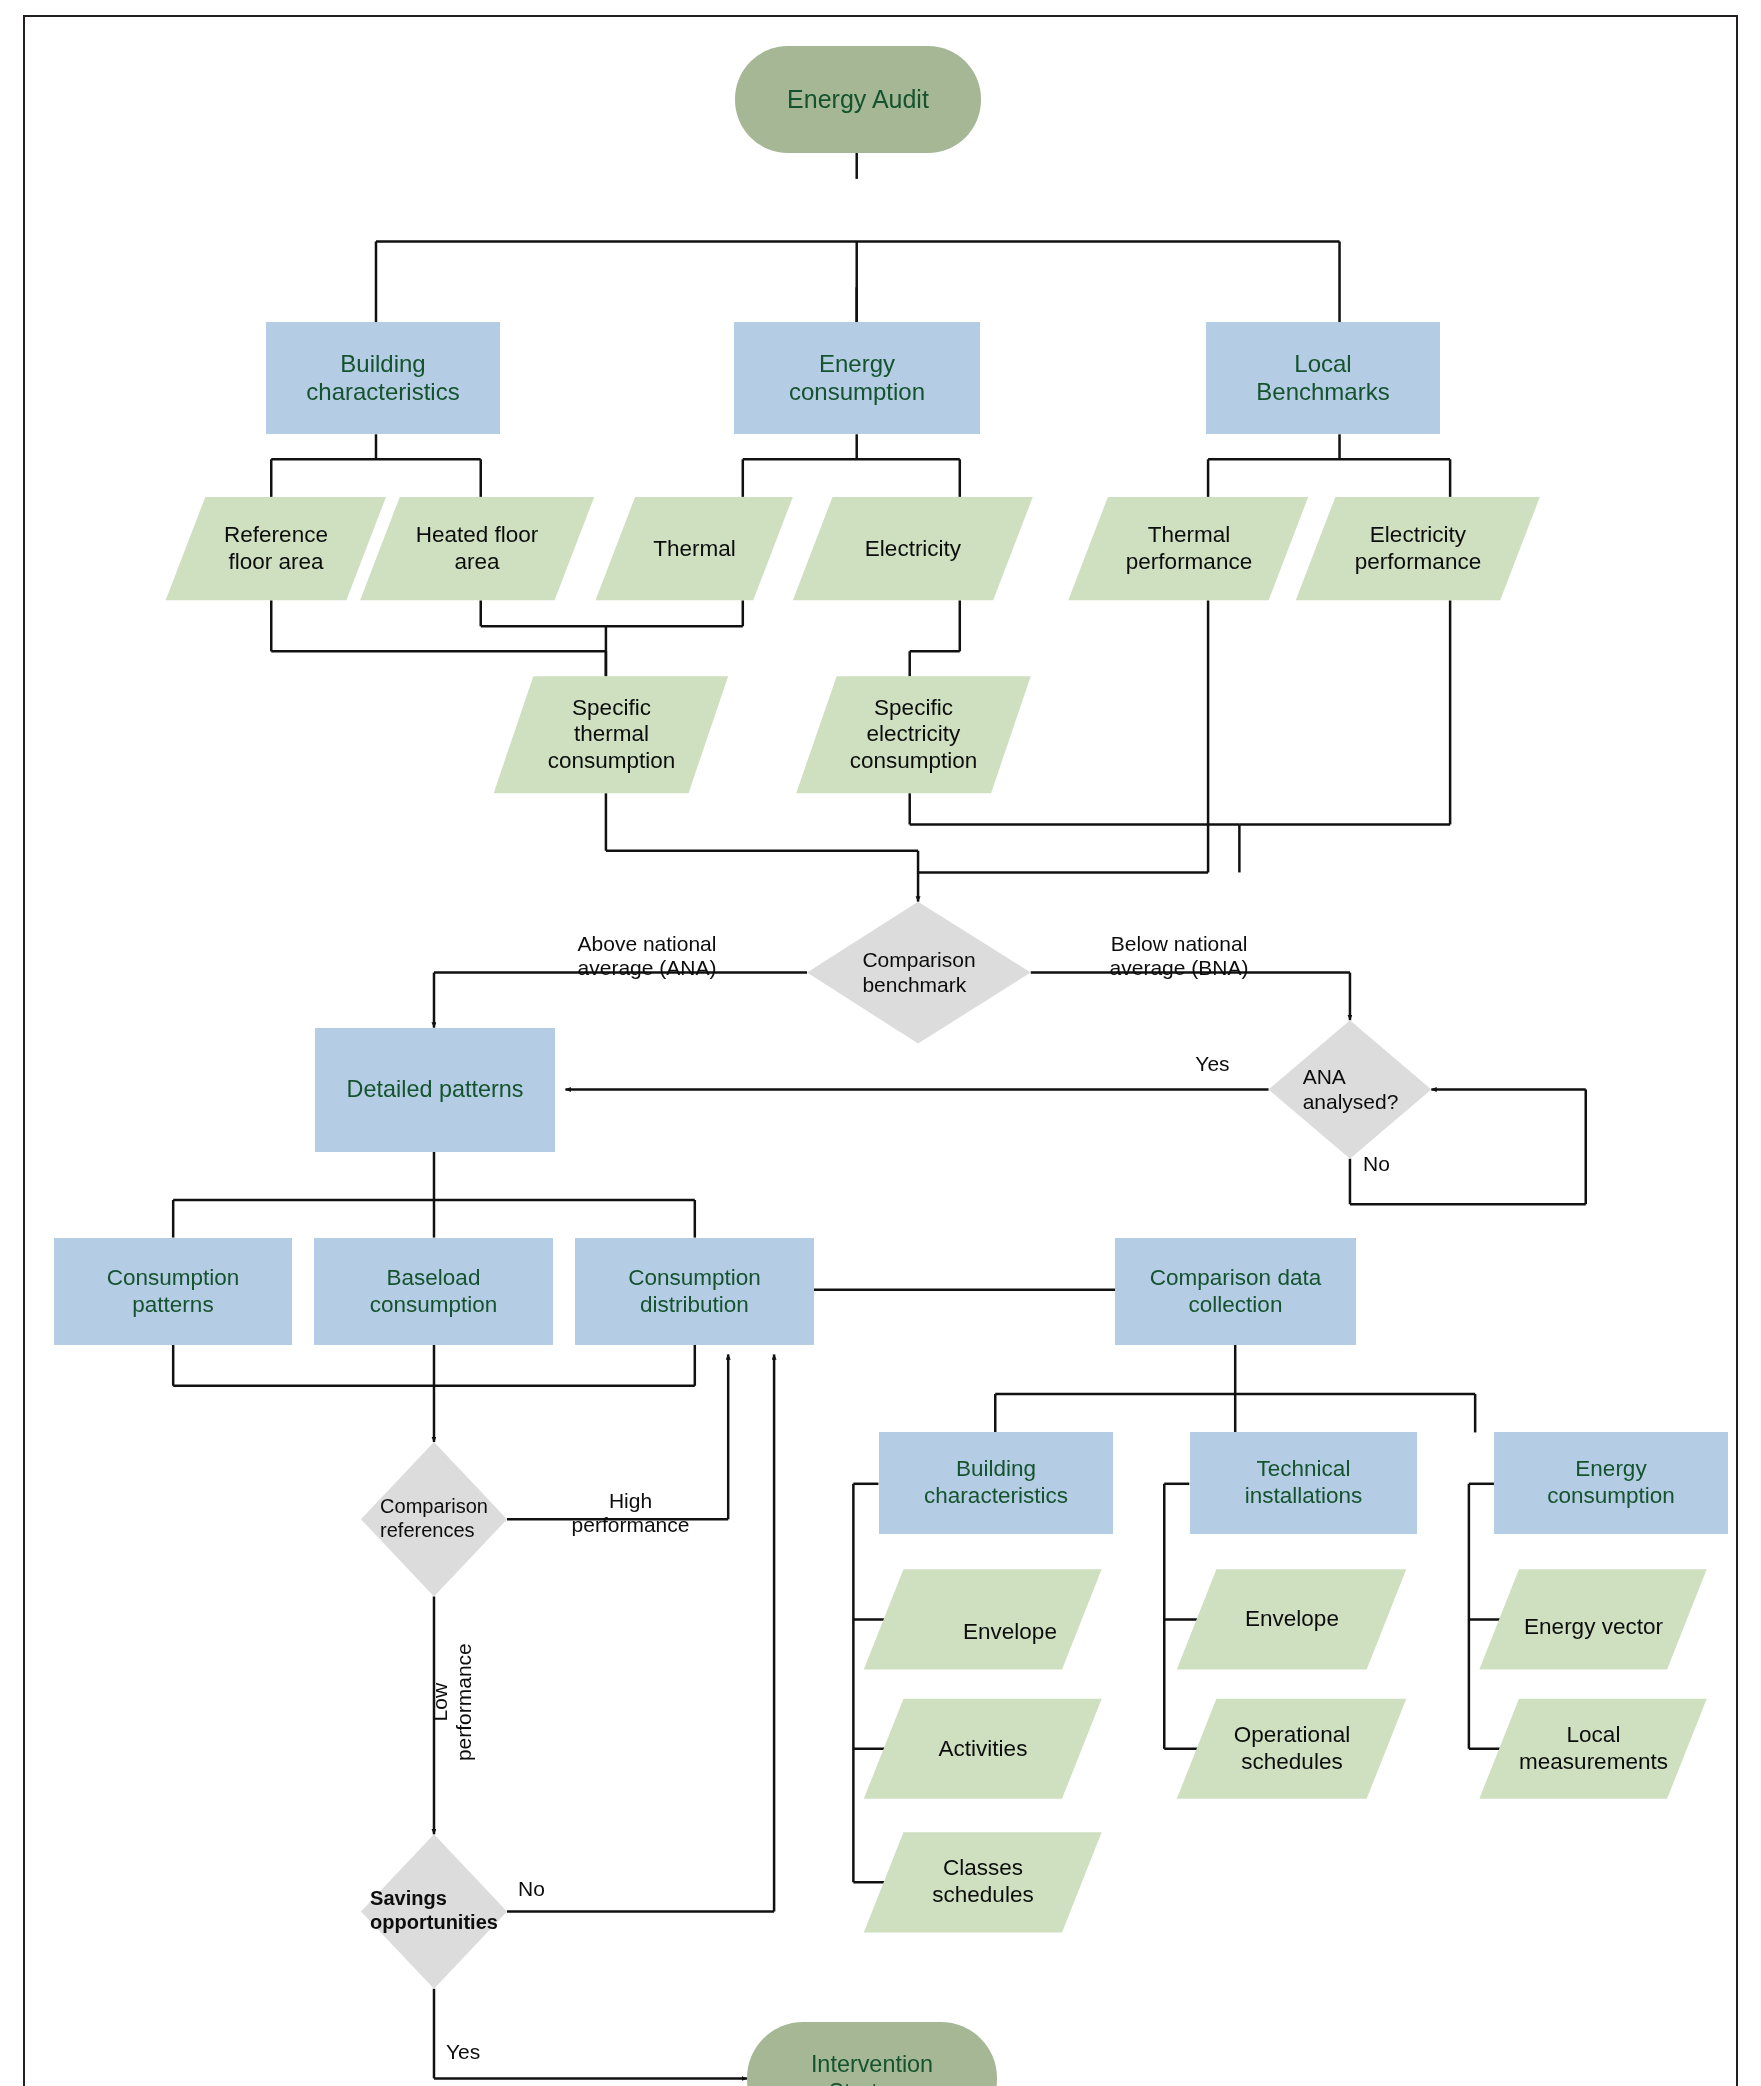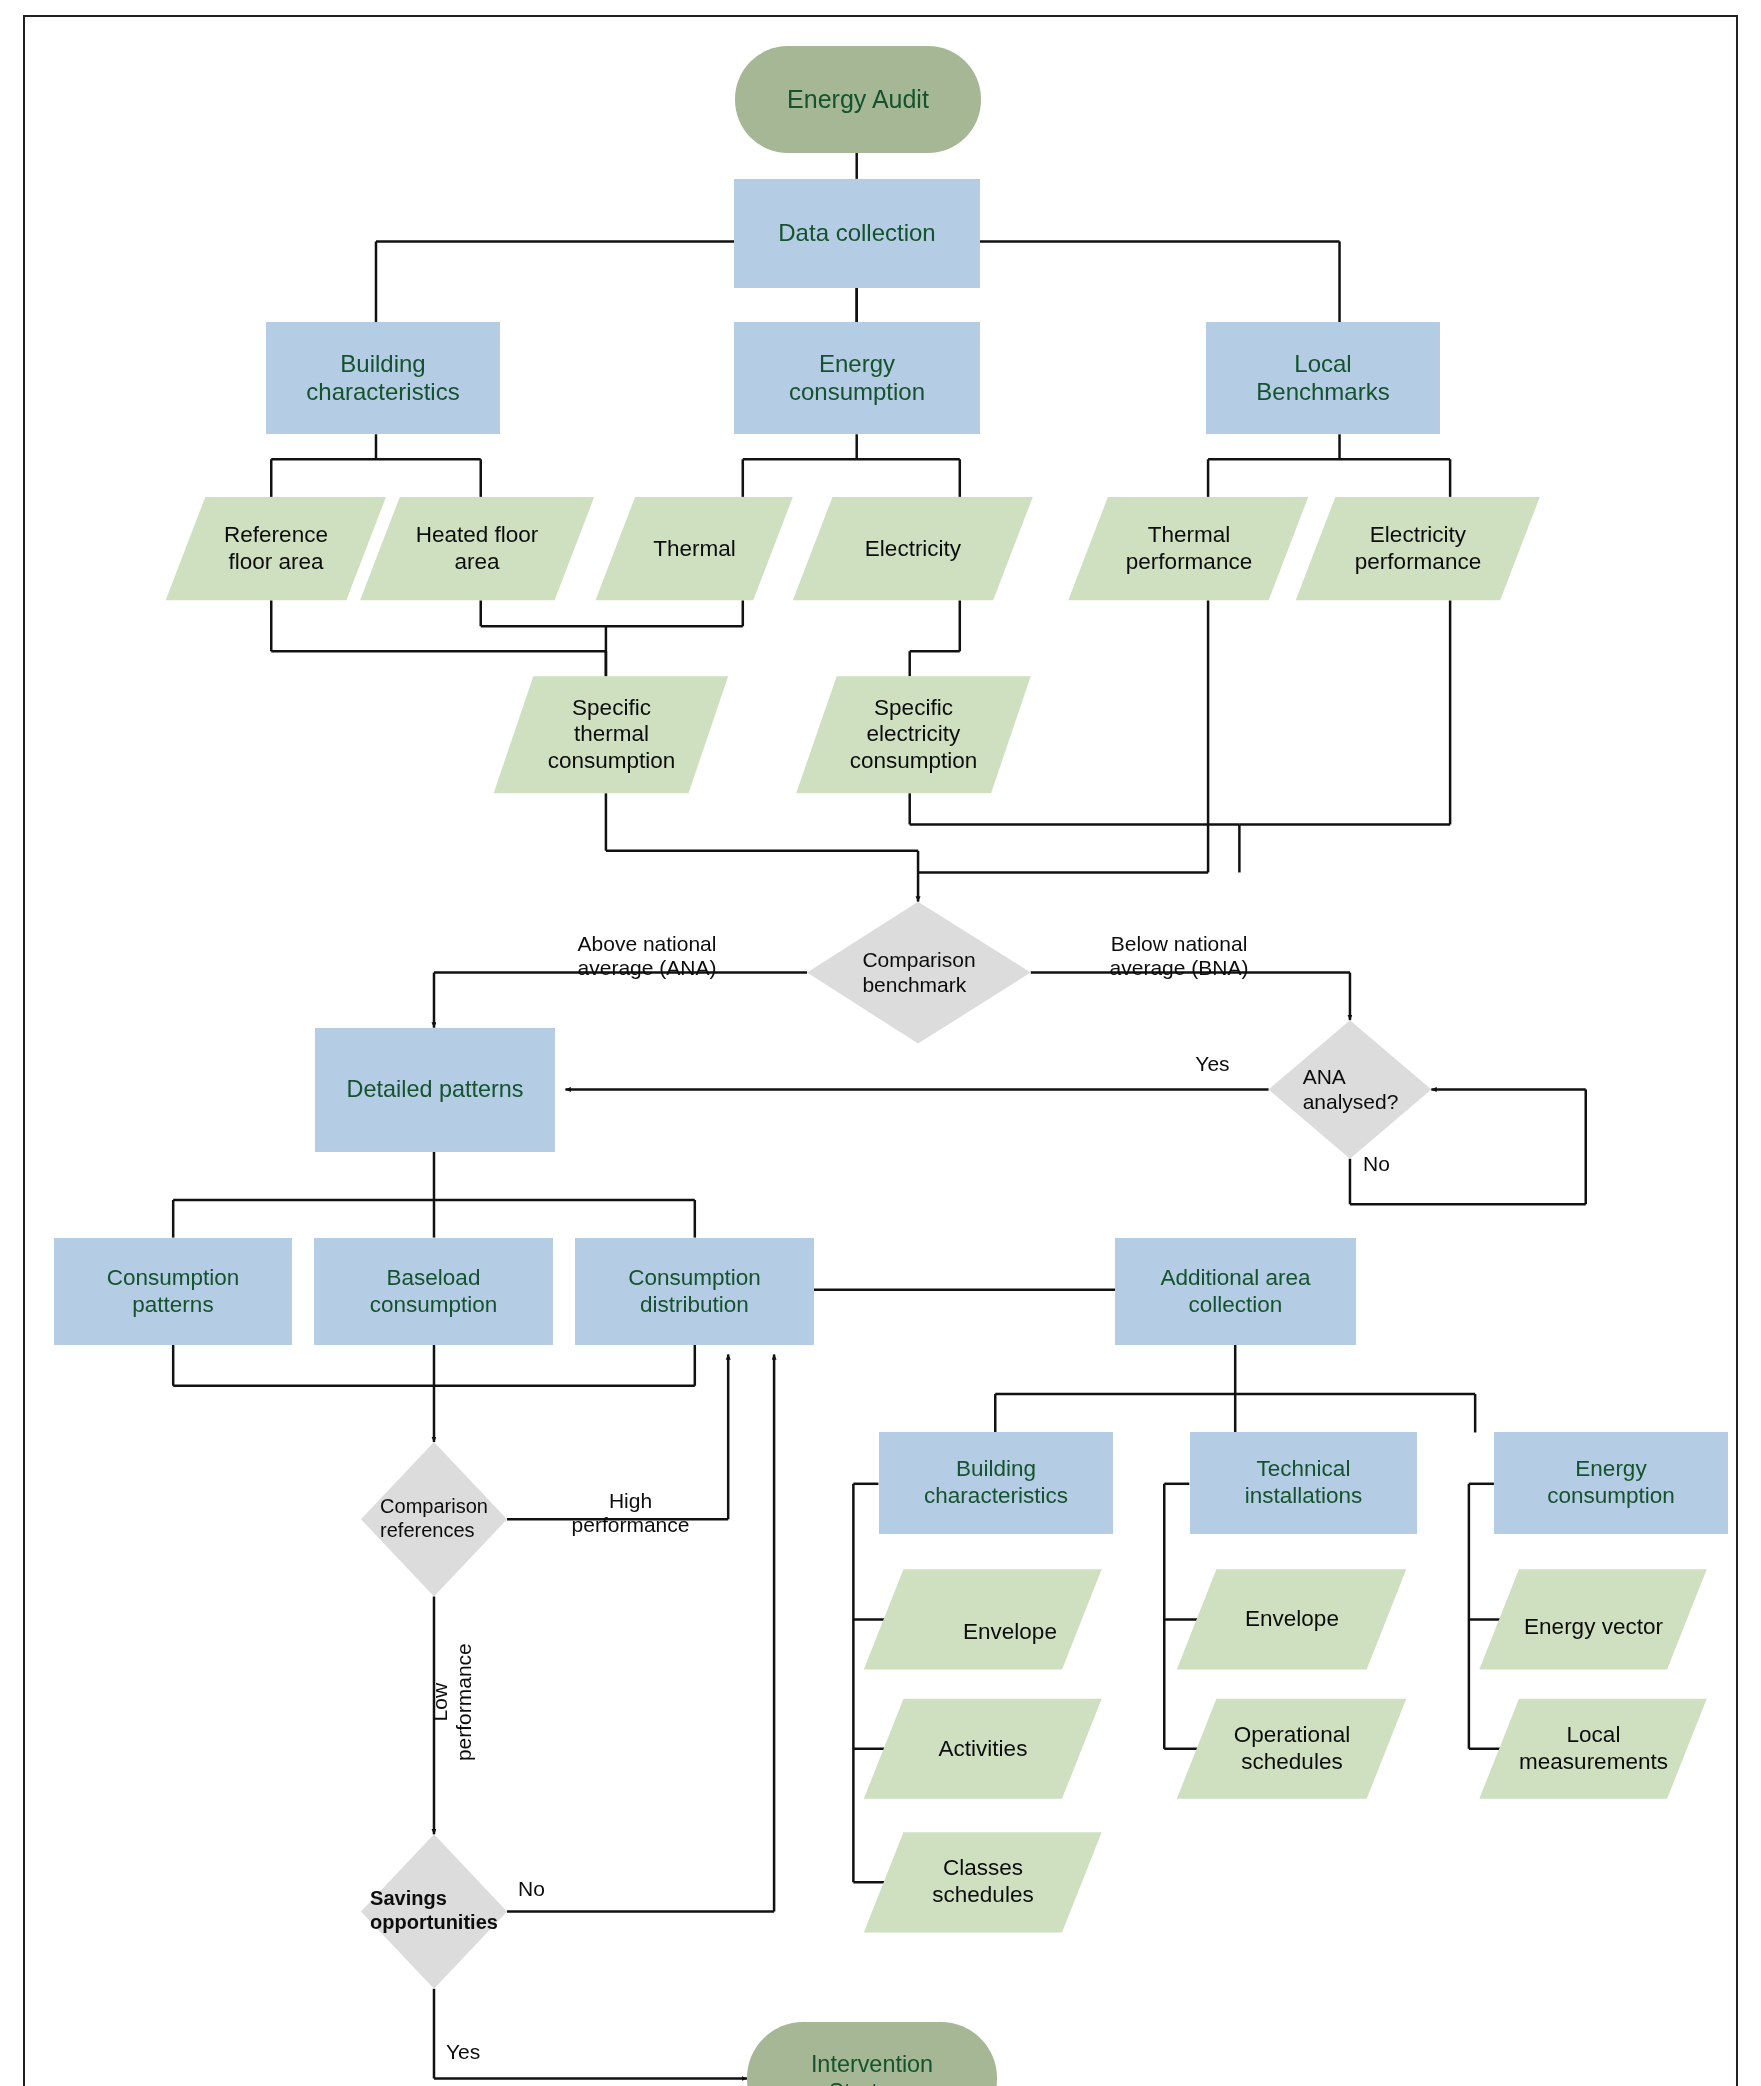--- a/index.html
+++ b/index.html
@@ -173,23 +173,20 @@
       <polygon points="3235,2444 3430,2610 3235,2776 3040,2610"></polygon>
       <polygon points="1040,3455 1215,3640 1040,3825 865,3640"></polygon>
       <polygon points="1040,4395 1215,4580 1040,4765 865,4580"></polygon>
     </g>
   </svg>
 
   <div class="node term" style="left:735px;top:46px;width:246px;height:107px;border-radius:53px;font-size:25px;">
     <span class="txt">Energy Audit</span>
   </div>
 
-  <div class="node rect" style="left:734px;top:179px;width:246px;height:109px;font-size:24px;">
-    <span class="txt">Data collection</span>
-  </div>
 
   <div class="node rect" style="left:266px;top:322px;width:234px;height:112px;font-size:24px;white-space:pre-line;">
     <span class="txt">Building
 characteristics</span>
   </div>
 
   <div class="node rect" style="left:734px;top:322px;width:246px;height:112px;font-size:24px;white-space:pre-line;">
     <span class="txt">Energy
 consumption</span>
   </div>
@@ -265,21 +262,21 @@
   <div class="node rect" style="left:314px;top:1238px;width:239px;height:107px;font-size:22.5px;white-space:pre-line;">
     <span class="txt">Baseload
 consumption</span>
   </div>
   <div class="node rect" style="left:575px;top:1238px;width:239px;height:107px;font-size:22.5px;white-space:pre-line;">
     <span class="txt">Consumption
 distribution</span>
   </div>
 
   <div class="node rect" style="left:1115px;top:1238px;width:241px;height:107px;font-size:22.5px;white-space:pre-line;">
-    <span class="txt">Additional area
+    <span class="txt">Comparison data
 collection</span>
   </div>
 
   <div class="node rect" style="left:879px;top:1432px;width:234px;height:102px;font-size:22.5px;white-space:pre-line;">
     <span class="txt">Building
 characteristics</span>
   </div>
   <div class="node rect" style="left:1190px;top:1432px;width:227px;height:102px;font-size:22.5px;white-space:pre-line;">
     <span class="txt">Technical
 installations</span>

